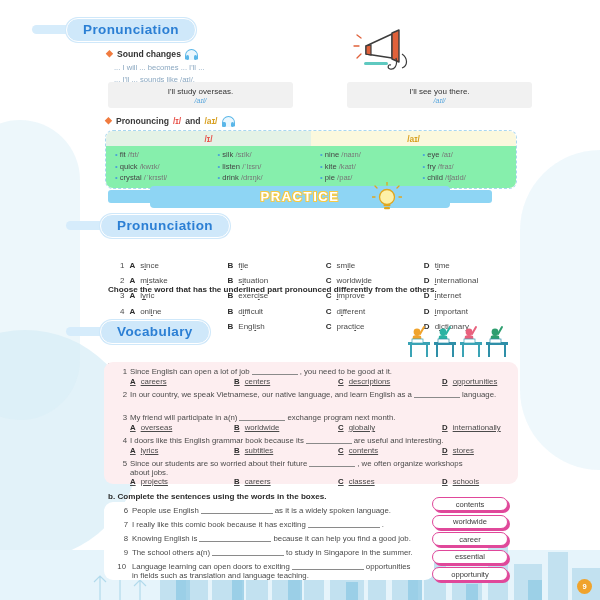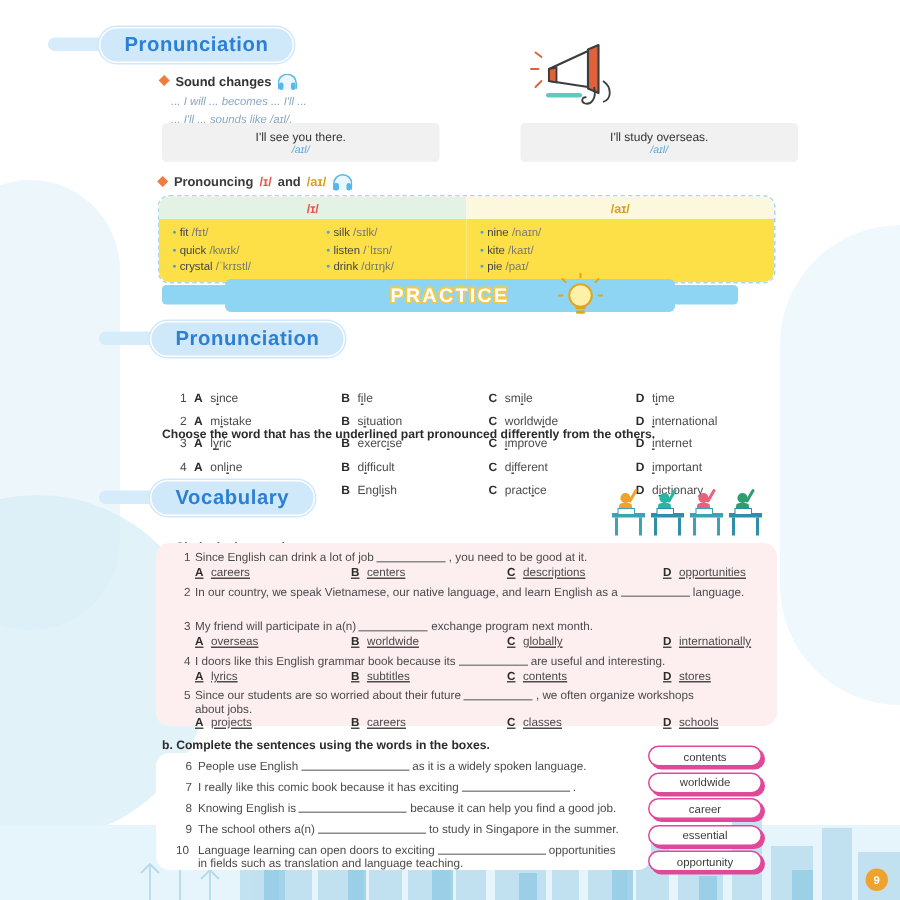--- a/index.html
+++ b/index.html
@@ -62,21 +62,21 @@
     background: #eaf7fe;
   }
   .headphone::before, .headphone::after {
     content: ""; position: absolute; bottom: -1px; width: 3.4px; height: 5px;
     background: #59b6e8; border-radius: 1.5px;
   }
   .headphone::before { left: -0.4px; }
   .headphone::after { right: -0.4px; }
 
   .rule-line {
-    font-size: 7.6px; color: #8aa7c0; font-style: italic;
+    font-size: 7.6px; color: #8aa7c0; 
     margin-left: 8px; line-height: 1.55;
   }
 
   
   .ex-row { position: absolute; left: 108px; top: 82px; display: flex; gap: 54px; }
   .ex-card {
     width: 185px; height: 26px;
     background: #f1f1f1;
     border-radius: 3px;
     display: flex; flex-direction: column; align-items: center;
@@ -105,21 +105,21 @@
   }
   .pt-col { flex: 1; }
   .pt-col.left { background: #e4f2e6; }
   .pt-col.right { background: #fbf8dd; }
   .pt-colhead {
     text-align: center; font-size: 8.4px; font-weight: bold;
     padding: 2.5px 0;
   }
   .pt-col.left .pt-colhead { color: #e8554d; }
   .pt-col.right .pt-colhead { color: #d8a020; }
-  .pt-body { background: #fde047; display: flex; padding: 3px 0 4px 0; }
+  .pt-body { background: #86efac; display: flex; padding: 3px 0 4px 0; }
   .pt-sub { flex: 1; padding-left: 9px; }
   .pt-item { font-size: 7.6px; color: #444; line-height: 1.52; white-space: nowrap; }
   .pt-item::before { content: "• "; color: #4aa3d8; }
   .pt-item .w { color: #444; }
   .pt-item .p { color: #777; }
 
   
   #practice { position: absolute; left: 0; top: 182px; width: 600px; height: 32px; }
   .pr-band {
     position: absolute; left: 150px; top: 4px; width: 300px; height: 22px;
@@ -275,25 +275,25 @@
         <path d="M7 22 L2 22"></path>
         <path d="M9 30 L5 34"></path>
     </g>
     <path d="M44 34 C46 42 42 46 38 45 C35 44 36 40 39 41" fill="none" stroke="#3c3c3c" stroke-width="1.2"></path>
     <path d="M50 30 C56 34 56 42 50 44" fill="none" stroke="#3c3c3c" stroke-width="1.2"></path>
     <rect x="12" y="38" width="24" height="3" rx="1.5" fill="#5fc9c0"></rect>
   </svg>
 
   <div class="ex-row">
     <div class="ex-card">
+      <span class="sent">I'll study overseas.</span>
+      <span class="ph">/aɪl/</span>
+    </div>
+    <div class="ex-card">
       <span class="sent">I'll see you there.</span>
-      <span class="ph">/aɪl/</span>
-    </div>
-    <div class="ex-card">
-      <span class="sent">I'll study overseas.</span>
       <span class="ph">/aɪl/</span>
     </div>
   </div>
 
   <div id="pron-table-wrap">
     <div class="pt-head">
       <span class="dot">◆</span>
       <span>Pronouncing</span>
       <span class="sym">/ɪ/</span>
       <span>and</span>
@@ -317,20 +317,25 @@
         </div>
       </div>
       <div class="pt-col right">
         <div class="pt-colhead">/aɪ/</div>
         <div class="pt-body">
           <div class="pt-sub">
             <div class="pt-item"><span class="w">nine</span> <span class="p">/naɪn/</span></div>
             <div class="pt-item"><span class="w">kite</span> <span class="p">/kaɪt/</span></div>
             <div class="pt-item"><span class="w">pie</span> <span class="p">/paɪ/</span></div>
           </div>
+          <div class="pt-sub">
+            <div class="pt-item"><span class="w">eye</span> <span class="p">/aɪ/</span></div>
+            <div class="pt-item"><span class="w">fry</span> <span class="p">/fraɪ/</span></div>
+            <div class="pt-item"><span class="w">child</span> <span class="p">/tʃaɪld/</span></div>
+          </div>
         </div>
       </div>
     </div>
   </div>
 
   <div id="practice">
     <div class="pr-band l"></div>
     <div class="pr-band r"></div>
     <div class="pr-band"></div>
     <div class="pr-text">PRACTICE</div>
@@ -436,21 +441,21 @@
       <rect x="86" y="15" width="11" height="4" fill="#ffffff" stroke="#2f8fa8" stroke-width=".7"></rect>
     </g>
   </svg>
 
   <div class="instr" id="instrA">a. Circle the best options.</div>
 
   <div class="pink-card"></div>
 
   <div class="q" style="left:130px; top:367px; width:390px;">
     <span class="num">1</span>
-    <span>Since English can drink a lot of job</span><span class="blank-s"></span><span>, you need to be good at it.</span>
+    <span>Since English can open a lot of job</span><span class="blank-s"></span><span>, you need to be good at it.</span>
   </div>
   <div class="opts" style="left:130px; top:377px;">
     <span class="o"><span class="lab">A</span><span>careers</span></span>
     <span class="o"><span class="lab">B</span><span>centers</span></span>
     <span class="o"><span class="lab">C</span><span>descriptions</span></span>
     <span class="o"><span class="lab">D</span><span>opportunities</span></span>
   </div>
 
   <div class="q" style="left:130px; top:390px; width:392px;">
     <span class="num">2</span>

